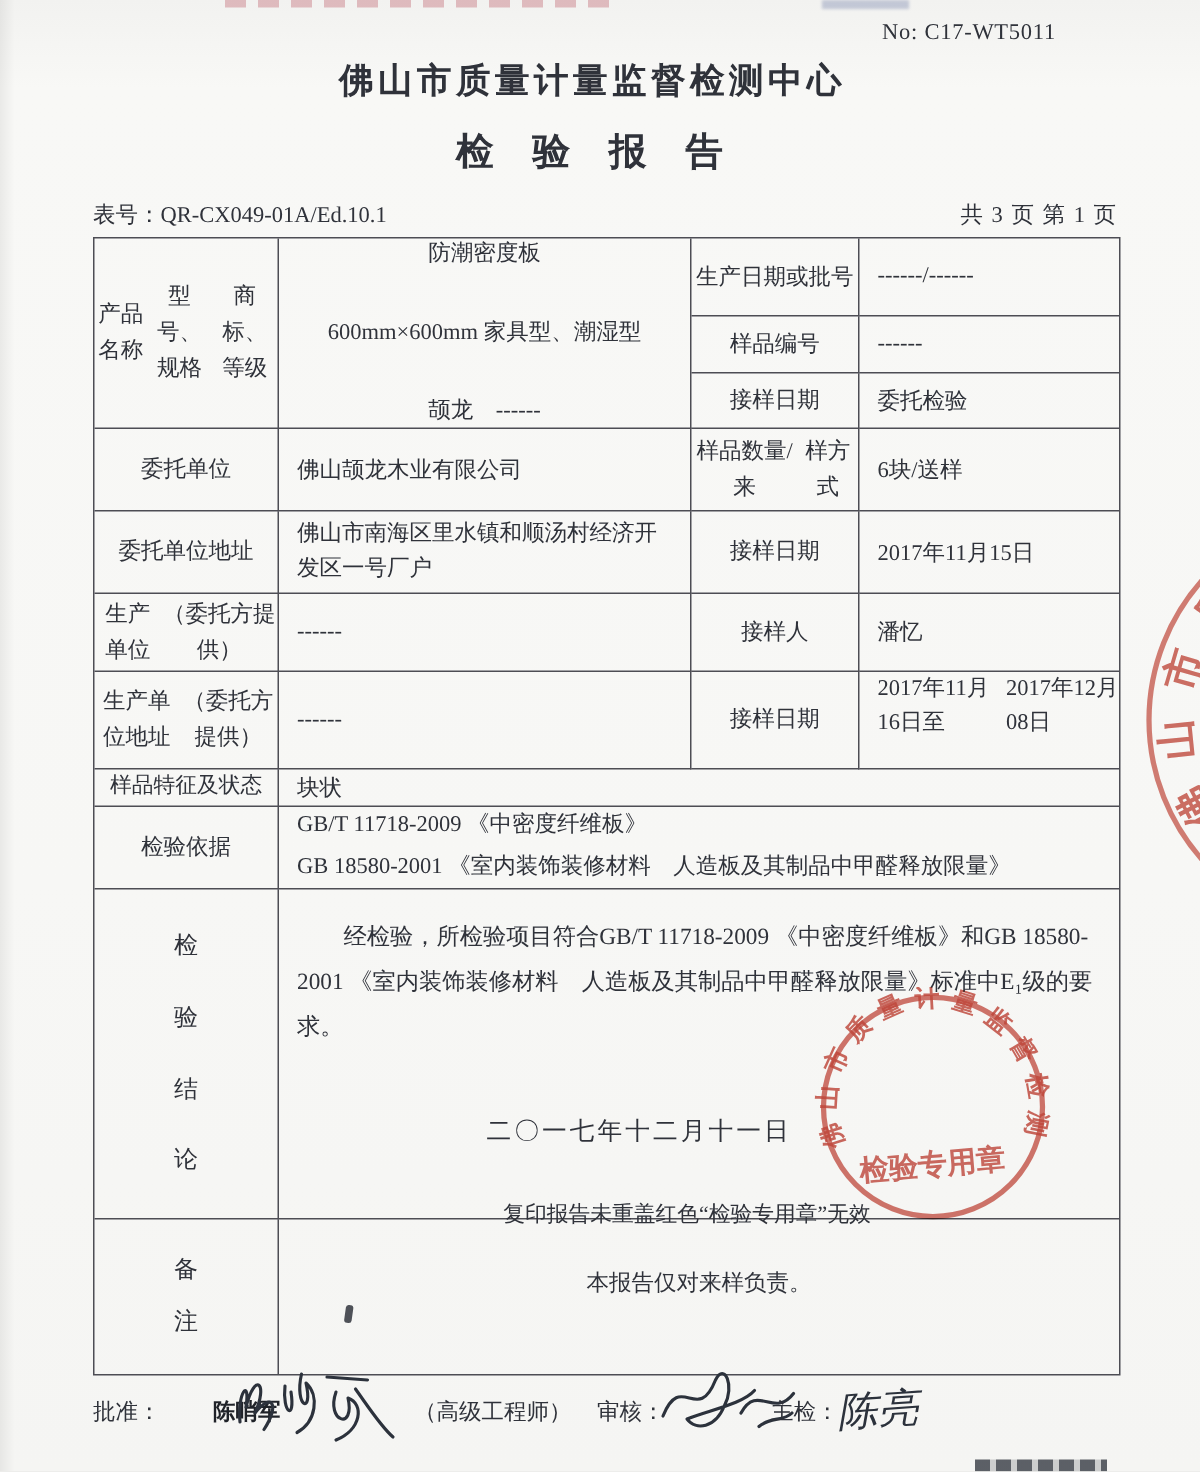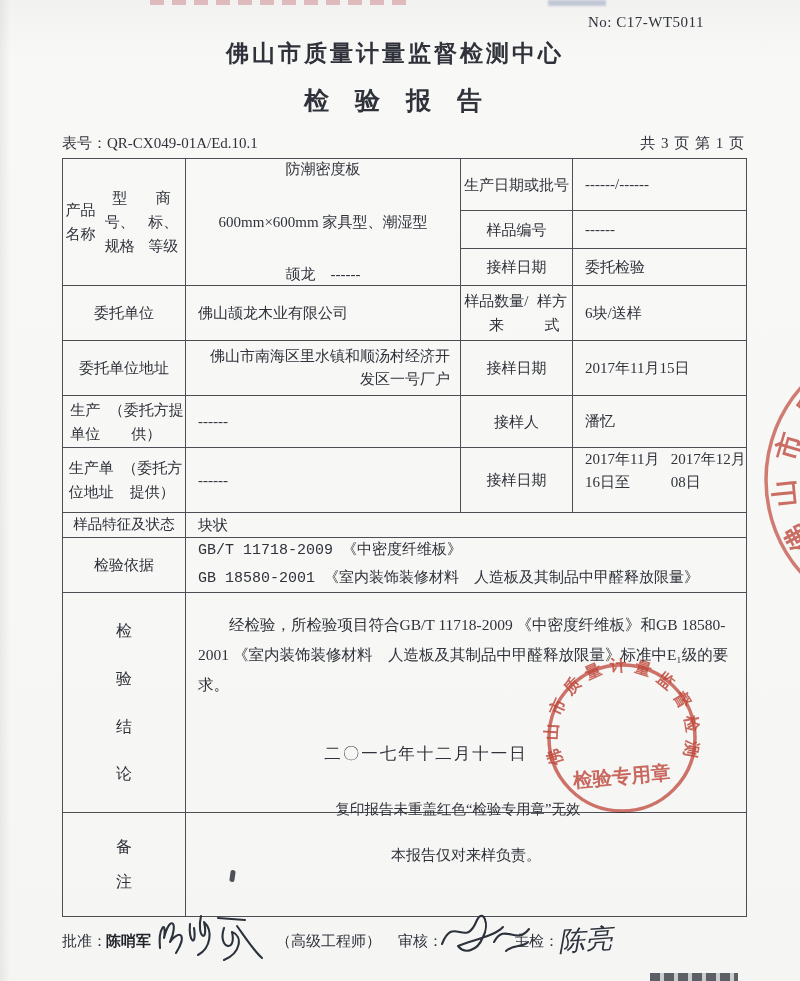--- a/index.html
+++ b/index.html
@@ -31,30 +31,30 @@
   .no-r { border-right:none; }
   .no-b { border-bottom:none; }
   .c1{grid-column:1}.c2{grid-column:2}.c3{grid-column:3}.c4{grid-column:4}
   .sp234{grid-column:2/5}
   .r1{grid-row:1}.r2{grid-row:2}.r3{grid-row:3}.r4{grid-row:4}.r5{grid-row:5}
   .r6{grid-row:6}.r7{grid-row:7}.r8{grid-row:8}.r9{grid-row:9}.r10{grid-row:10}.r11{grid-row:11}
   .r1-3{grid-row:1/4}
   .center-col { flex-direction:column; justify-content:center; text-align:center; line-height:1.9; padding-left:0;gap:24px; }
   .vert-label { flex-direction:column; justify-content:space-around; padding:14px 0; font-size:16px; }
   .two-line { line-height:1.55; }
-  .basis-val { flex-direction:column; align-items:flex-start; justify-content:center; line-height:1.85;font-family:Liberation Mono, monospace; }
+  .basis-val { flex-direction:column; align-items:flex-start; justify-content:center; line-height:1.85; }
   .concl-cell { position:relative; display:block; }
   .concl-par { padding:17px 16px 0 12px; text-indent:2em; line-height:1.95; font-size:15.5px; }
   .concl-date { position:absolute; top:150px; left:0; width:100%; text-align:center; transform:translateX(-40px); font-size:16.5px; letter-spacing:2px; }
   .concl-note { position:absolute; top:185px; left:0; width:100%; text-align:center; transform:translateX(-8px); font-size:14.5px;margin-top:22px; }
   .remark-val { justify-content:center; padding-left:0; padding-bottom:18px; }
 
   .footer-row { position:absolute; top:930px; left:0; width:800px; height:50px; font-size:15px; }
   .f-item { position:absolute; top:2px; }
-  .bold-name { font-weight:700; color:#1f2228; }
+  .bold-name { font-weight:700; color:#1f2228;margin-left:36px; }
   .sig-svg { position:absolute; }
   .sig-svg path { stroke:#2c323c; stroke-width:2.1; fill:none; stroke-linecap:round; stroke-linejoin:round; }
   .chief-name { position:absolute; left:558px; top:-8px; font-size:27px; color:#2c323c; transform:rotate(-4deg); font-style:italic; }
 
   .stamp { pointer-events:none; mix-blend-mode:multiply; }
   .stamp text { font-family:"Liberation Serif","DejaVu Serif",serif; font-weight:700; }
 
   .ink-mark { left:230px; top:870px; width:5px; height:12px; background:#30343c; border-radius:2px; transform:rotate(8deg); opacity:.85; }
   .artifact-top1 { left:150px; top:0; width:260px; height:5px;
     background:repeating-linear-gradient(90deg, rgba(198,118,128,.45) 0 14px, transparent 14px 22px); }
@@ -105,21 +105,21 @@
 
     <div class="cell lab c1 r4">委托单位</div>
     <div class="cell val c2 r4">佛山颉龙木业有限公司</div>
     <div class="cell lab c3 r4">
       <span>样品数量/来</span>
       <span>样方式</span>
     </div>
     <div class="cell val no-r c4 r4">6块/送样</div>
 
     <div class="cell lab c1 r5">委托单位地址</div>
-    <div class="cell val c2 r5 two-line" style="padding-right:10px;text-align:right;">佛山市南海区里水镇和顺汤村经济开发区一号厂户</div>
+    <div class="cell val c2 r5 two-line" style="padding-right:10px;">佛山市南海区里水镇和顺汤村经济开发区一号厂户</div>
     <div class="cell lab c3 r5">接样日期</div>
     <div class="cell val no-r c4 r5">2017年11月15日</div>
 
     <div class="cell lab c1 r6">
       <span>生产单位</span>
       <span>（委托方提供）</span>
     </div>
     <div class="cell val c2 r6">------</div>
     <div class="cell lab c3 r6">接样人</div>
     <div class="cell val no-r c4 r6">潘忆</div>

